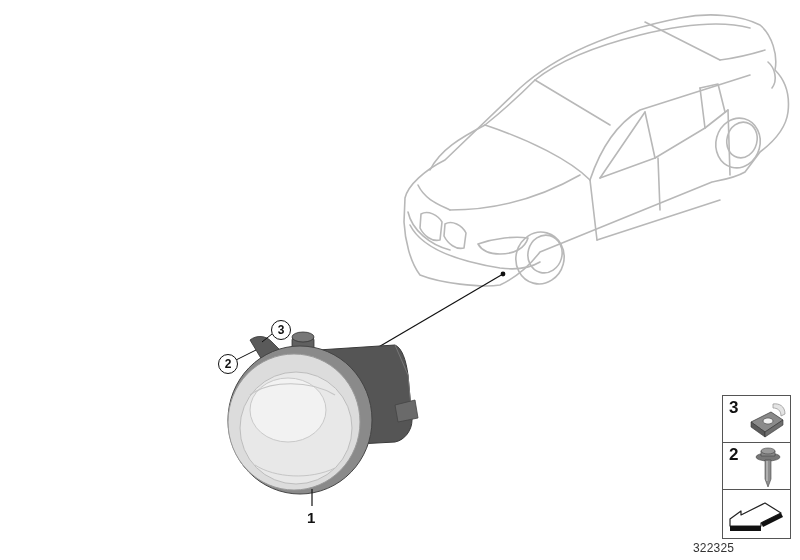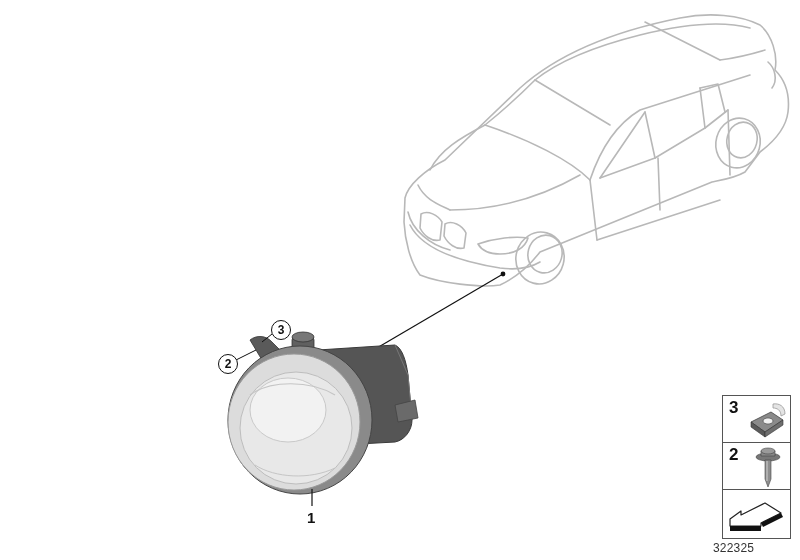--- a/index.html
+++ b/index.html
@@ -23,21 +23,21 @@
     }
     .legend-cell.c1 { top: 0; border-bottom: 1px solid #555; }
     .legend-cell.c2 { top: 47px; border-bottom: 1px solid #555; }
     .legend-cell.c3 { top: 94px; height: 48px; }
     .legend-num {
       position: absolute; left: 6px; top: 2px;
       font: bold 17px "Liberation Sans", sans-serif; color: #111;
     }
     .legend-icon { position: absolute; }
     .diagram-id {
-      position: absolute; left: 713px; top: 541px;
+      position: absolute; left: 693px; top: 541px;
       font: 12px "Liberation Sans", sans-serif; color: #333; letter-spacing: 0.2px; text-align: center;
     }
   </style>
 </head>
 <body>
 
 <div class="stage">
 
   <svg width="800" height="560" viewBox="0 0 800 560" xmlns="http://www.w3.org/2000/svg" style="position:absolute;left:0;top:0">
 

